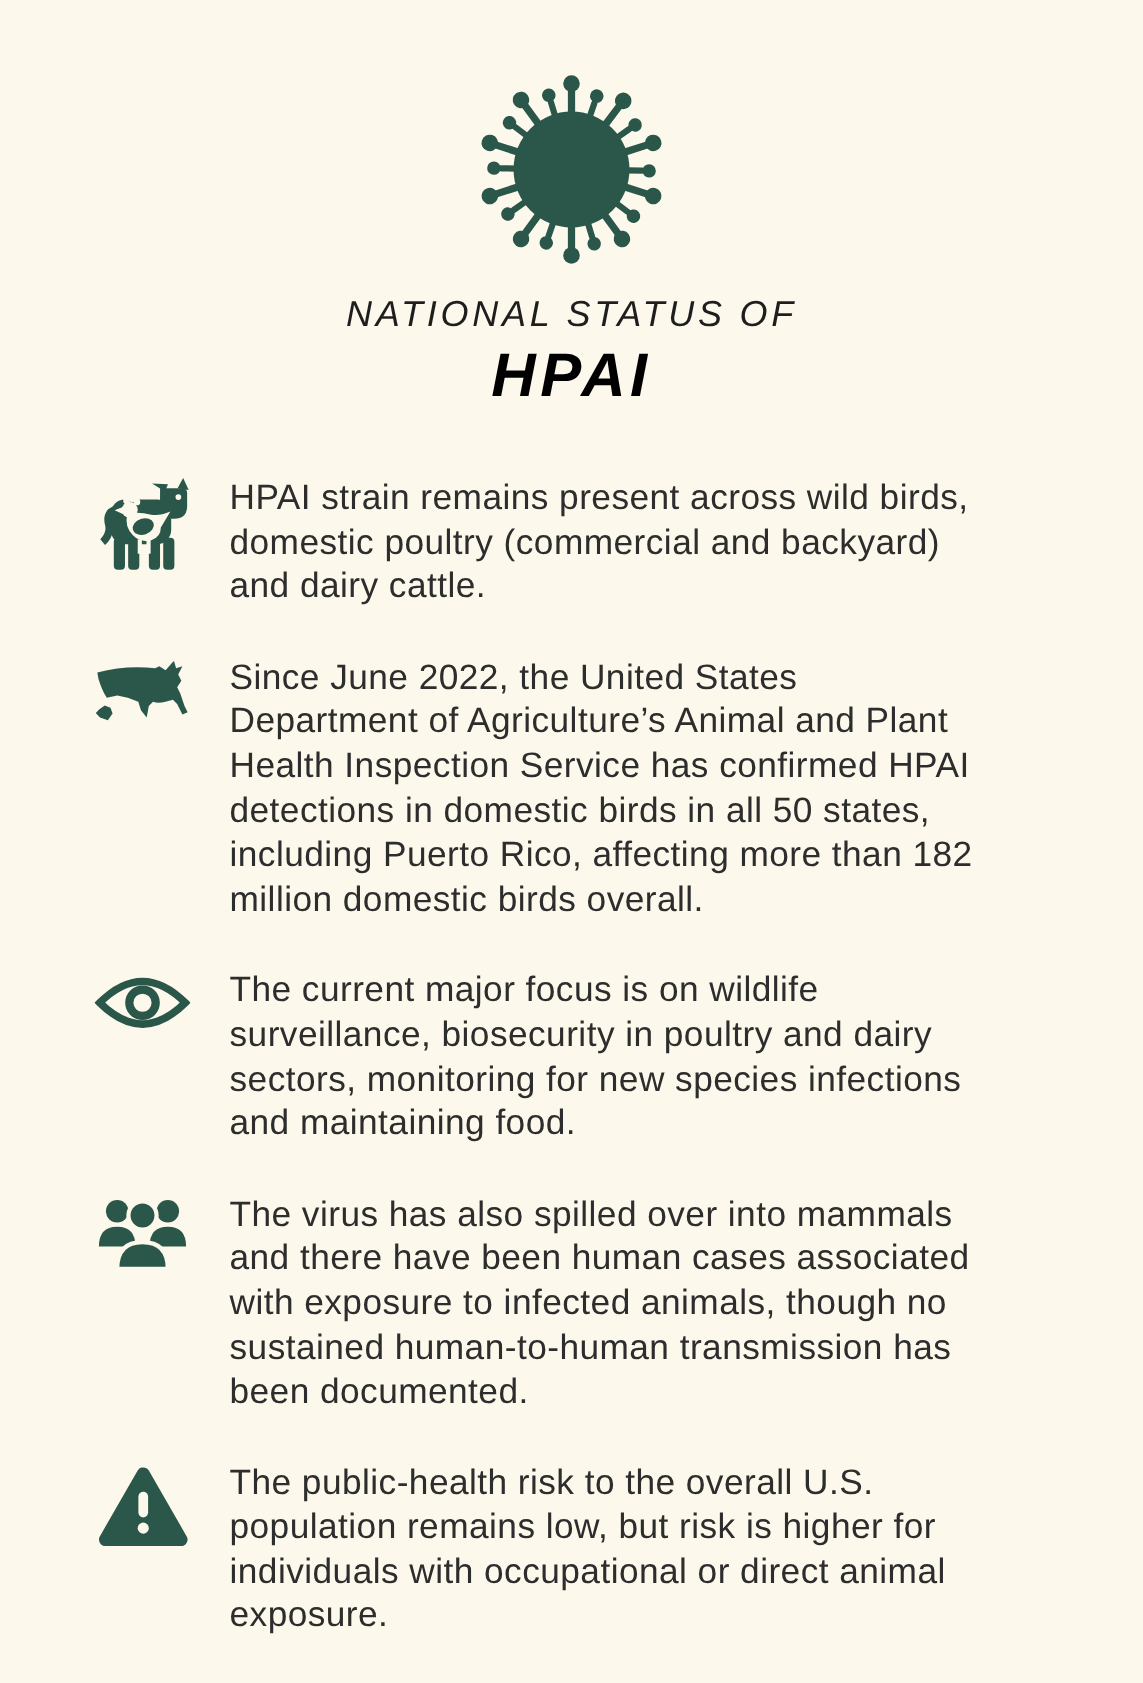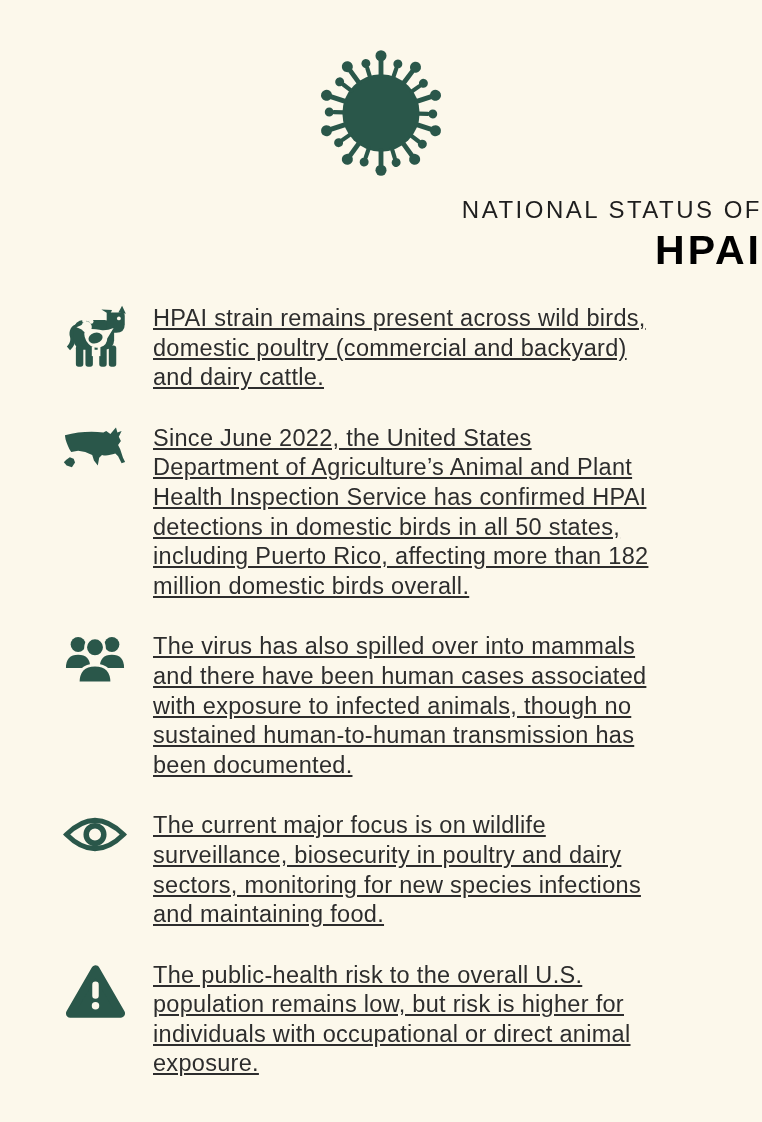--- a/index.html
+++ b/index.html
@@ -10,37 +10,37 @@
   *{margin:0;padding:0;box-sizing:border-box;}
   html,body{width:762px;}
   body{
     height:1122px;
     background:var(--cream);
     font-family:"Liberation Sans", sans-serif;
     color:var(--ink);
     overflow:hidden;
   }
   .page{width:762px;height:1122px;padding-top:44px;}
-  .header{text-align:right;}
+  .header{text-align:center;font-style:italic;}
   .virus{display:block;margin:0 auto;width:138px;height:138px;color:var(--green);}
   .eyebrow{
     margin-top:14px;
     font-size:24px;
     letter-spacing:2.5px;
     font-weight:500;
     color:#1e1e1e;
   }
   .title{
     margin-top:3px;
     font-size:41px;
     font-weight:700;
     letter-spacing:3px;
     color:#000000;
   }
-  .sections{margin-top:30px;padding:0 64px 0 58px;text-decoration:underline;}
+  .sections{margin-top:43px;padding:0 64px 0 58px;}
   .section{display:flex;align-items:flex-start;margin-bottom:31px;}
   .icon-col{
     flex:0 0 74px;
     display:flex;justify-content:center;align-items:flex-start;
     color:var(--green);
     padding-top:1px;
   }
   .icon-col svg{display:block;}
   .section-text{
     flex:1;
@@ -147,53 +147,53 @@
       <p class="section-text">Since June 2022, the United States
 Department of Agriculture’s Animal and Plant
 Health Inspection Service has confirmed HPAI
 detections in domestic birds in all 50 states,
 including Puerto Rico, affecting more than 182
 million domestic birds overall.</p>
     </div>
 
     <div class="section">
       <div class="icon-col">
+        <svg width="64" height="45" viewBox="0 0 64 44" aria-hidden="true">
+          <path class="gs" style="stroke-width:5;" d="M3.5 22 Q32 -6.5 60.5 22 Q32 50.5 3.5 22 Z"></path>
+          <circle class="gs" style="stroke-width:5.5;" cx="32" cy="22" r="8.8"></circle>
+        </svg>
+      </div>
+      <p class="section-text">The current major focus is on wildlife
+surveillance, biosecurity in poultry and dairy
+sectors, monitoring for new species infections
+and maintaining food.</p>
+    </div>
+
+    <div class="section">
+      <div class="icon-col">
         <svg width="60" height="53" viewBox="0 0 64 56" aria-hidden="true">
           <g class="g">
             <circle cx="14" cy="12" r="8"></circle>
             <circle cx="50" cy="12" r="8"></circle>
             <path d="M1 37 Q1 23 14 23 Q27 23 27 37 Z"></path>
             <path d="M37 37 Q37 23 50 23 Q63 23 63 37 Z"></path>
             <circle cx="32" cy="15" r="10" style="stroke:var(--cream);stroke-width:3;"></circle>
             <path d="M14 53 Q14 34 32 34 Q50 34 50 53 Z" style="stroke:var(--cream);stroke-width:3;"></path>
           </g>
         </svg>
       </div>
       <p class="section-text">The virus has also spilled over into mammals
 and there have been human cases associated
 with exposure to infected animals, though no
 sustained human-to-human transmission has
 been documented.</p>
     </div>
 
     <div class="section">
       <div class="icon-col">
-        <svg width="64" height="45" viewBox="0 0 64 44" aria-hidden="true">
-          <path class="gs" style="stroke-width:5;" d="M3.5 22 Q32 -6.5 60.5 22 Q32 50.5 3.5 22 Z"></path>
-          <circle class="gs" style="stroke-width:5.5;" cx="32" cy="22" r="8.8"></circle>
-        </svg>
-      </div>
-      <p class="section-text">The current major focus is on wildlife
-surveillance, biosecurity in poultry and dairy
-sectors, monitoring for new species infections
-and maintaining food.</p>
-    </div>
-
-    <div class="section">
-      <div class="icon-col">
         <svg width="61" height="58" viewBox="0 0 64 60" aria-hidden="true">
           <path class="g" style="stroke:currentColor;stroke-width:9;stroke-linejoin:round;" d="M32 7.5 L58.5 53.5 L5.5 53.5 Z"></path>
           <rect class="c" x="28.6" y="20" width="6.8" height="18" rx="3.4"></rect>
           <circle class="c" cx="32" cy="45.5" r="3.9"></circle>
         </svg>
       </div>
       <p class="section-text">The public-health risk to the overall U.S.
 population remains low, but risk is higher for
 individuals with occupational or direct animal
 exposure.</p>

